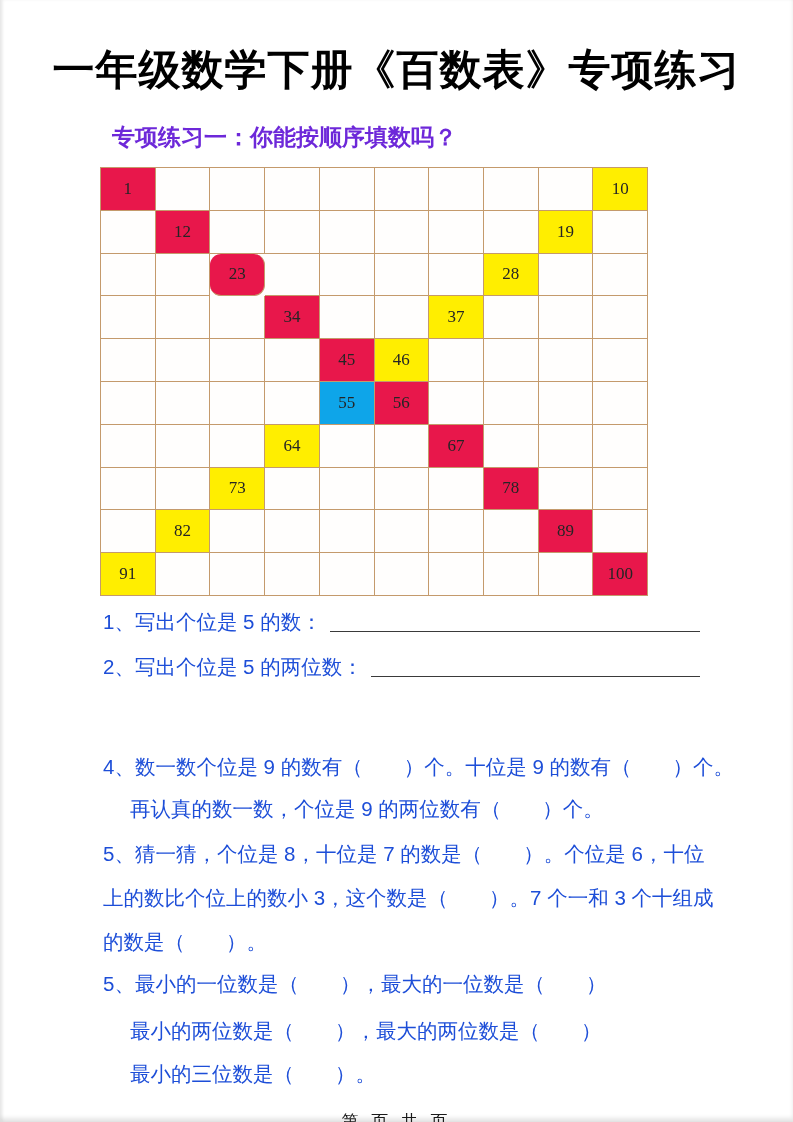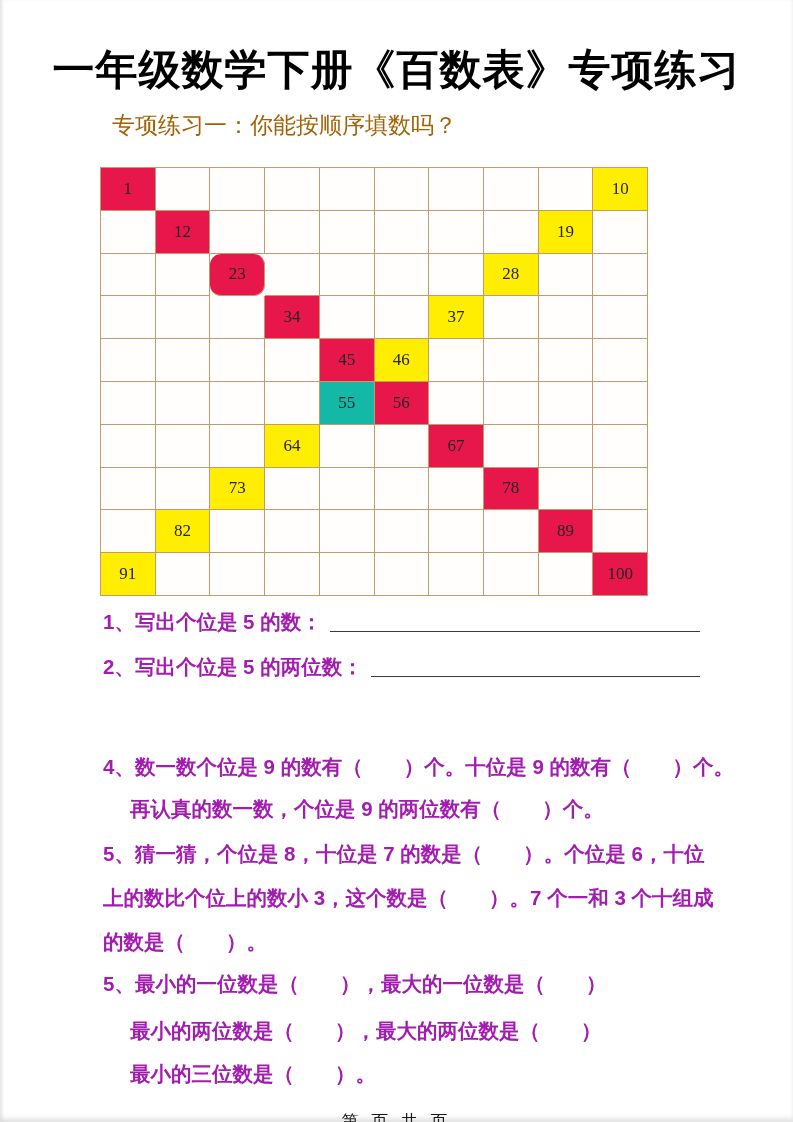--- a/index.html
+++ b/index.html
@@ -21,24 +21,24 @@
     top: 42px; left: 0; right: 0;
     text-align: center;
     font-size: 42px;
     font-weight: 900;
     letter-spacing: 1px;
     color: #000;
     white-space: nowrap;
   }
   .subtitle {
     position: absolute;
-    top: 110px; left: 112px;
+    top: 122px; left: 112px;
     font-size: 23px;
-    font-weight: 400;
-    color: #a16207;
+    font-weight: 700;
+    color: #6d28d9;
     white-space: nowrap;
   }
   .hundred-grid {
     position: absolute;
     top: 167px; left: 100px;
     width: 548px; height: 429px;
     display: grid;
     border-top: 1px solid var(--grid-line, #c49a6c);
     border-left: 1px solid var(--grid-line, #c49a6c);
     background: #fffefd;
@@ -54,23 +54,23 @@
     color: #252525;
   }
   .q-line {
     position: absolute;
     left: 103px;
     width: 597px;
     height: 30px;
     display: flex;
     align-items: flex-end;
     font-size: 20.5px;
-    font-weight: 700;
+    font-weight: 400;
     line-height: 28px;
-    color: #a21caf;
+    color: #1d4ed8;
     white-space: pre;
     text-align: center;
   }
   .q-line.indent { left: 130px; width: 570px; }
   .blank {
     flex: 1 1 auto;
     border-bottom: 1.5px solid #3a3a3a;
     margin: 0 0 4px 8px;
     height: 1px;
   }
@@ -140,21 +140,21 @@
       <div class="cell" style="background: rgb(232, 23, 75);">45</div>
       <div class="cell" style="background: rgb(255, 238, 0);">46</div>
       <div class="cell"></div>
       <div class="cell"></div>
       <div class="cell"></div>
       <div class="cell"></div>
       <div class="cell"></div>
       <div class="cell"></div>
       <div class="cell"></div>
       <div class="cell"></div>
-      <div class="cell" style="background: #14b8a6;">55</div>
+      <div class="cell" style="background: #0ea5e9;">55</div>
       <div class="cell" style="background: rgb(232, 23, 75);">56</div>
       <div class="cell"></div>
       <div class="cell"></div>
       <div class="cell"></div>
       <div class="cell"></div>
       <div class="cell"></div>
       <div class="cell"></div>
       <div class="cell"></div>
       <div class="cell" style="background: rgb(255, 238, 0);">64</div>
       <div class="cell"></div>

